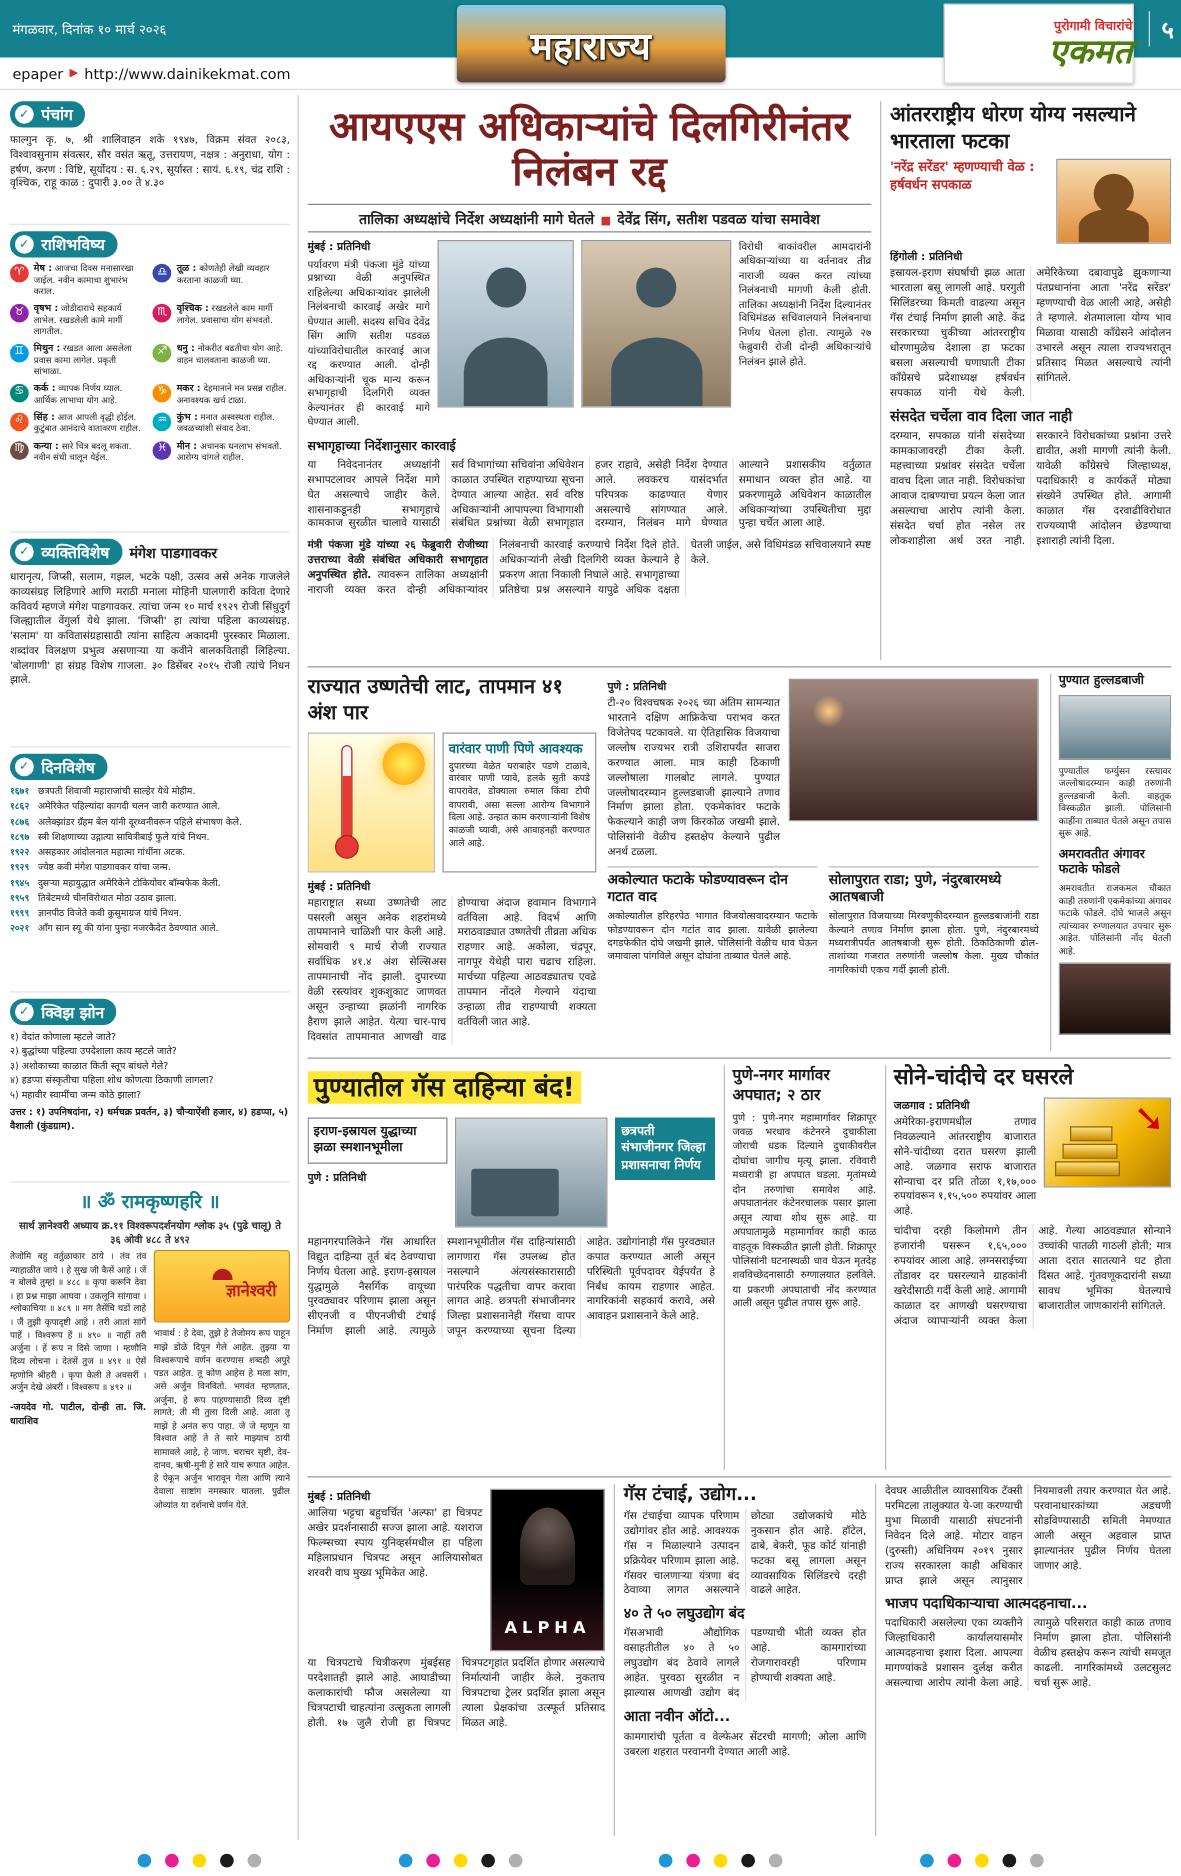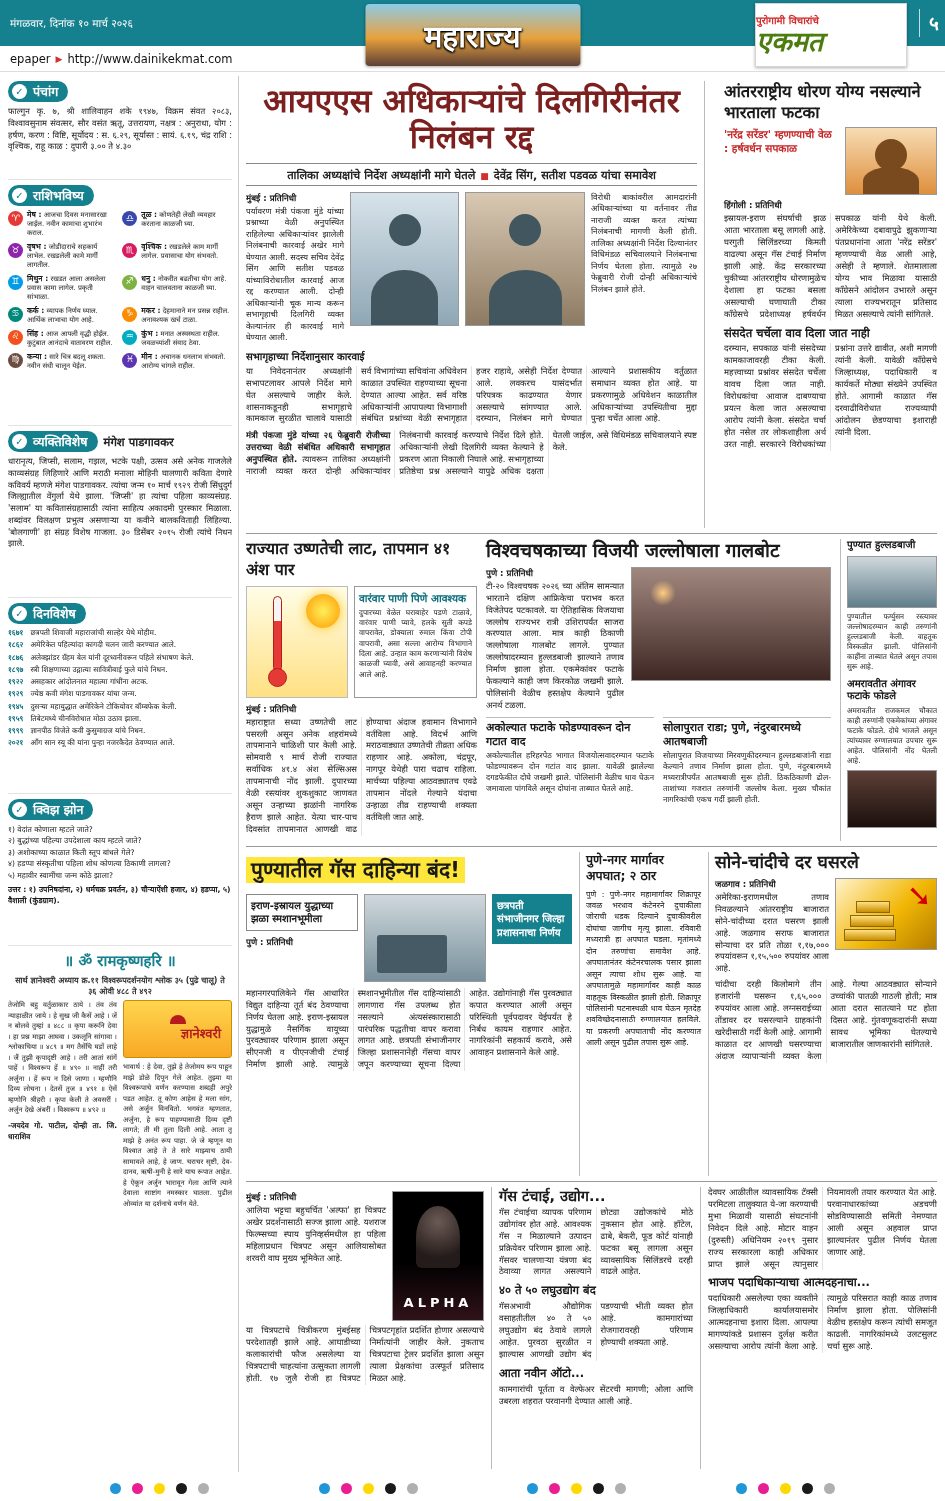--- a/index.html
+++ b/index.html
@@ -9,21 +9,21 @@
   
   .masthead { height:72px; position:relative; }
   .mast-teal { height:46px; background:#15808e; display:flex; align-items:center; padding:0 10px; position:relative; }
   .mast-date { color:#fff; font-size:10.5px; }
   .urlbar { height:26px; display:flex; align-items:center; gap:5px; padding:0 10px; background:#fff; border-bottom:1px solid #ddd; }
   .ep-label { font-size:11.5px; color:#111; }
   .play-ico { color:#d32f2f; font-size:9px; }
   .url-link { font-size:11.5px; color:#111; text-decoration:none; }
   .logo-box { position:absolute; left:50%; top:4px; transform:translateX(-50%); width:215px; height:62px; border-radius:4px; z-index:6; background:linear-gradient(180deg,#8ecae6 0%,#e8a13c 55%,#5d4037 100%); display:flex; align-items:center; justify-content:center; box-shadow:0 1px 3px rgba(0,0,0,.35); }
   .logo-text { font-size:30px; font-weight:bold; color:#fff; text-shadow:1px 1px 2px #000,-1px 1px 2px #000; }
-  .brand-box { position:absolute; right:38px; top:3px; width:152px; height:64px; background:#fff; border:1px solid #d5d5d5; box-shadow:0 1px 3px rgba(0,0,0,.3); z-index:6; display:flex; flex-direction:column; align-items:flex-start; justify-content:center; }
+  .brand-box { position:absolute; right:38px; top:3px; width:152px; height:64px; background:#fff; border:1px solid #d5d5d5; box-shadow:0 1px 3px rgba(0,0,0,.3); z-index:6; display:flex; flex-direction:column; align-items:flex-end; justify-content:center; }
   .brand-tagline { color:#d32f2f; font-size:10px; font-weight:bold; }
   .brand-name { color:#4d7c0f; font-size:27px; font-weight:bold; font-style:italic; font-family:"DejaVu Serif","Liberation Serif",serif; line-height:1.1; }
   .pageno { position:absolute; right:6px; top:9px; color:#fff; font-size:19px; font-weight:bold; border-left:1px solid rgba(255,255,255,.75); padding-left:9px; height:28px; display:flex; align-items:center; }
 
   
   .content { display:flex; gap:7px; padding:4px 8px 0; height:1400px; overflow:hidden; }
   .sidebar { width:231px; flex:none; border-right:1px solid #ccc; padding-right:6px; }
   .mainarea { flex:1; min-width:0; display:flex; flex-direction:column; }
 
   
@@ -75,21 +75,21 @@
   .deck { border-top:1.5px solid #888; border-bottom:1.5px solid #888; padding:3px 2px; font-size:11.3px; font-weight:bold; color:#222; text-align:center; }
   .deck-sq { color:#d32f2f; font-size:9px; padding:0 5px; }
   .story-row { display:flex; gap:6px; margin-top:6px; }
   .story-colL { width:98px; flex:none; font-size:8.2px; line-height:1.4; text-align:justify; }
   .story-colR { width:106px; flex:none; font-size:8.2px; line-height:1.4; text-align:justify; }
   .ph-min1 { flex:1; height:134px; background:linear-gradient(180deg,#d7e3ea,#8fa7b5); }
   .ph-min2 { flex:1.1; height:134px; background:linear-gradient(180deg,#d9c9b2,#8d7a63); }
   .caption { font-weight:bold; font-size:10px; margin:5px 0 3px; }
 
   
-  .intl { width:233px; flex:none; border-left:1px solid #bbb; padding-left:19px; }
+  .intl { width:233px; flex:none; border-left:1px solid #bbb; padding-left:7px; }
   .intl-headline { font-size:16.5px; font-weight:bold; line-height:1.28; }
   .intl-row { display:flex; gap:6px; margin:4px 0; }
   .intl-deck { color:#c62828; font-weight:bold; font-size:10.5px; line-height:1.35; flex:1; }
   .ph-modi { width:92px; height:68px; flex:none; background:linear-gradient(180deg,#f7dcb4,#de8f3c); }
   .ph-modi::before { background:#7a4a1f; } .ph-modi::after { background:#7a4a1f; }
   .subhead { font-weight:bold; font-size:11.5px; line-height:1.3; margin:5px 0 3px; }
 
   
   .heat { width:231px; flex:none; }
   .heat-headline { font-size:16px; font-weight:bold; line-height:1.3; }
@@ -403,21 +403,20 @@
             <div class="heat-box">
               <div class="heat-box-title">वारंवार पाणी पिणे आवश्यक</div>
               <div class="heat-box-body">दुपारच्या वेळेत घराबाहेर पडणे टाळावे, वारंवार पाणी प्यावे, हलके सुती कपडे वापरावेत, डोक्याला रुमाल किंवा टोपी वापरावी, असा सल्ला आरोग्य विभागाने दिला आहे. उन्हात काम करणाऱ्यांनी विशेष काळजी घ्यावी, असे आवाहनही करण्यात आले आहे.</div>
             </div>
           </div>
           <div class="dateline">मुंबई : प्रतिनिधी</div>
           <p class="bodytxt cols2">महाराष्ट्रात सध्या उष्णतेची लाट पसरली असून अनेक शहरांमध्ये तापमानाने चाळिशी पार केली आहे. सोमवारी ९ मार्च रोजी राज्यात सर्वाधिक ४१.४ अंश सेल्सिअस तापमानाची नोंद झाली. दुपारच्या वेळी रस्त्यांवर शुकशुकाट जाणवत असून उन्हाच्या झळांनी नागरिक हैराण झाले आहेत. येत्या चार-पाच दिवसांत तापमानात आणखी वाढ होण्याचा अंदाज हवामान विभागाने वर्तविला आहे. विदर्भ आणि मराठवाड्यात उष्णतेची तीव्रता अधिक राहणार आहे. अकोला, चंद्रपूर, नागपूर येथेही पारा चढाच राहिला. मार्चच्या पहिल्या आठवड्यातच एवढे तापमान नोंदले गेल्याने यंदाचा उन्हाळा तीव्र राहण्याची शक्यता वर्तविली जात आहे.</p>
         </article>
 
         <article class="worldcup">
-          <h2 class="wc-headline">विश्वचषकाच्या विजयी जल्लोषाला गालबोट</h2>
           <div class="wc-row">
             <div class="wc-text">
               <div class="dateline">पुणे : प्रतिनिधी</div>
               <p class="bodytxt">टी-२० विश्वचषक २०२६ च्या अंतिम सामन्यात भारताने दक्षिण आफ्रिकेचा पराभव करत विजेतेपद पटकावले. या ऐतिहासिक विजयाचा जल्लोष राज्यभर रात्री उशिरापर्यंत साजरा करण्यात आला. मात्र काही ठिकाणी जल्लोषाला गालबोट लागले. पुण्यात जल्लोषादरम्यान हुल्लडबाजी झाल्याने तणाव निर्माण झाला होता. एकमेकांवर फटाके फेकल्याने काही जण किरकोळ जखमी झाले. पोलिसांनी वेळीच हस्तक्षेप केल्याने पुढील अनर्थ टळला.</p>
             </div>
             <div class="photo ph-crowd"></div>
           </div>
           <div class="wc-sub">
             <div class="wc-subblock">
               <div class="wc-subhead">अकोल्यात फटाके फोडण्यावरून दोन गटात वाद</div>

